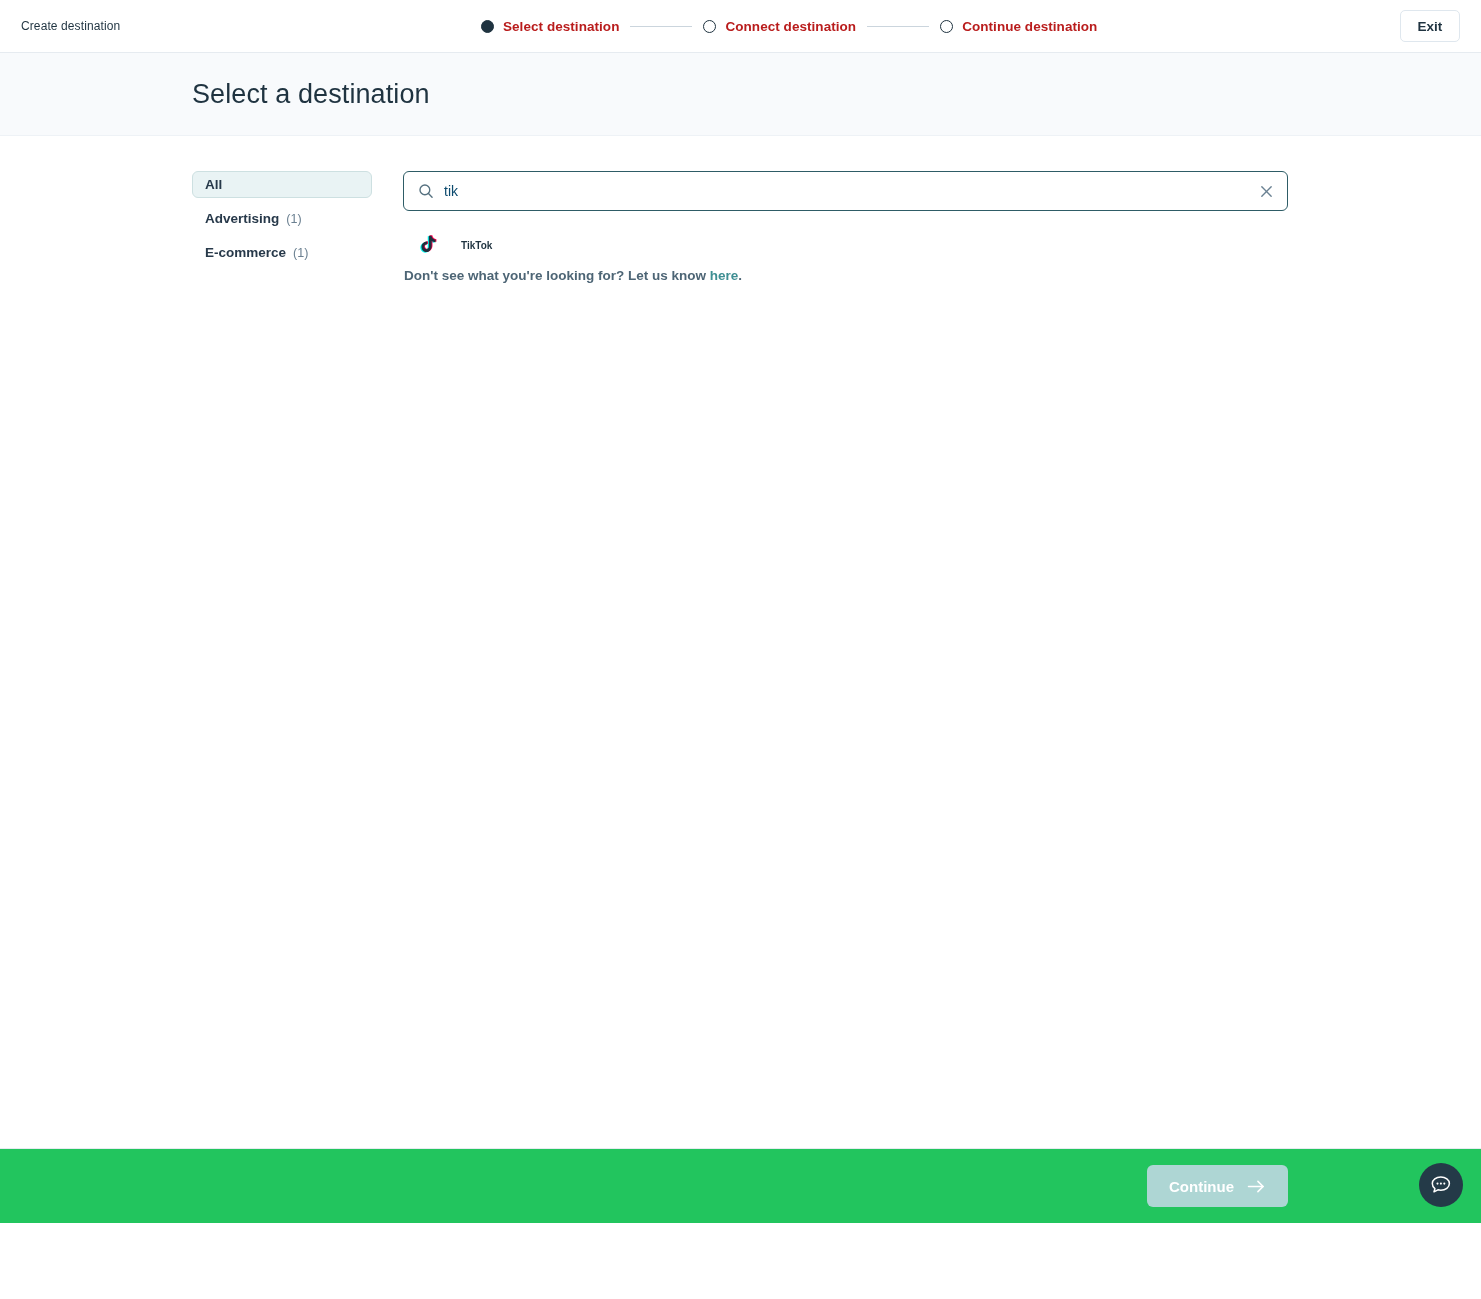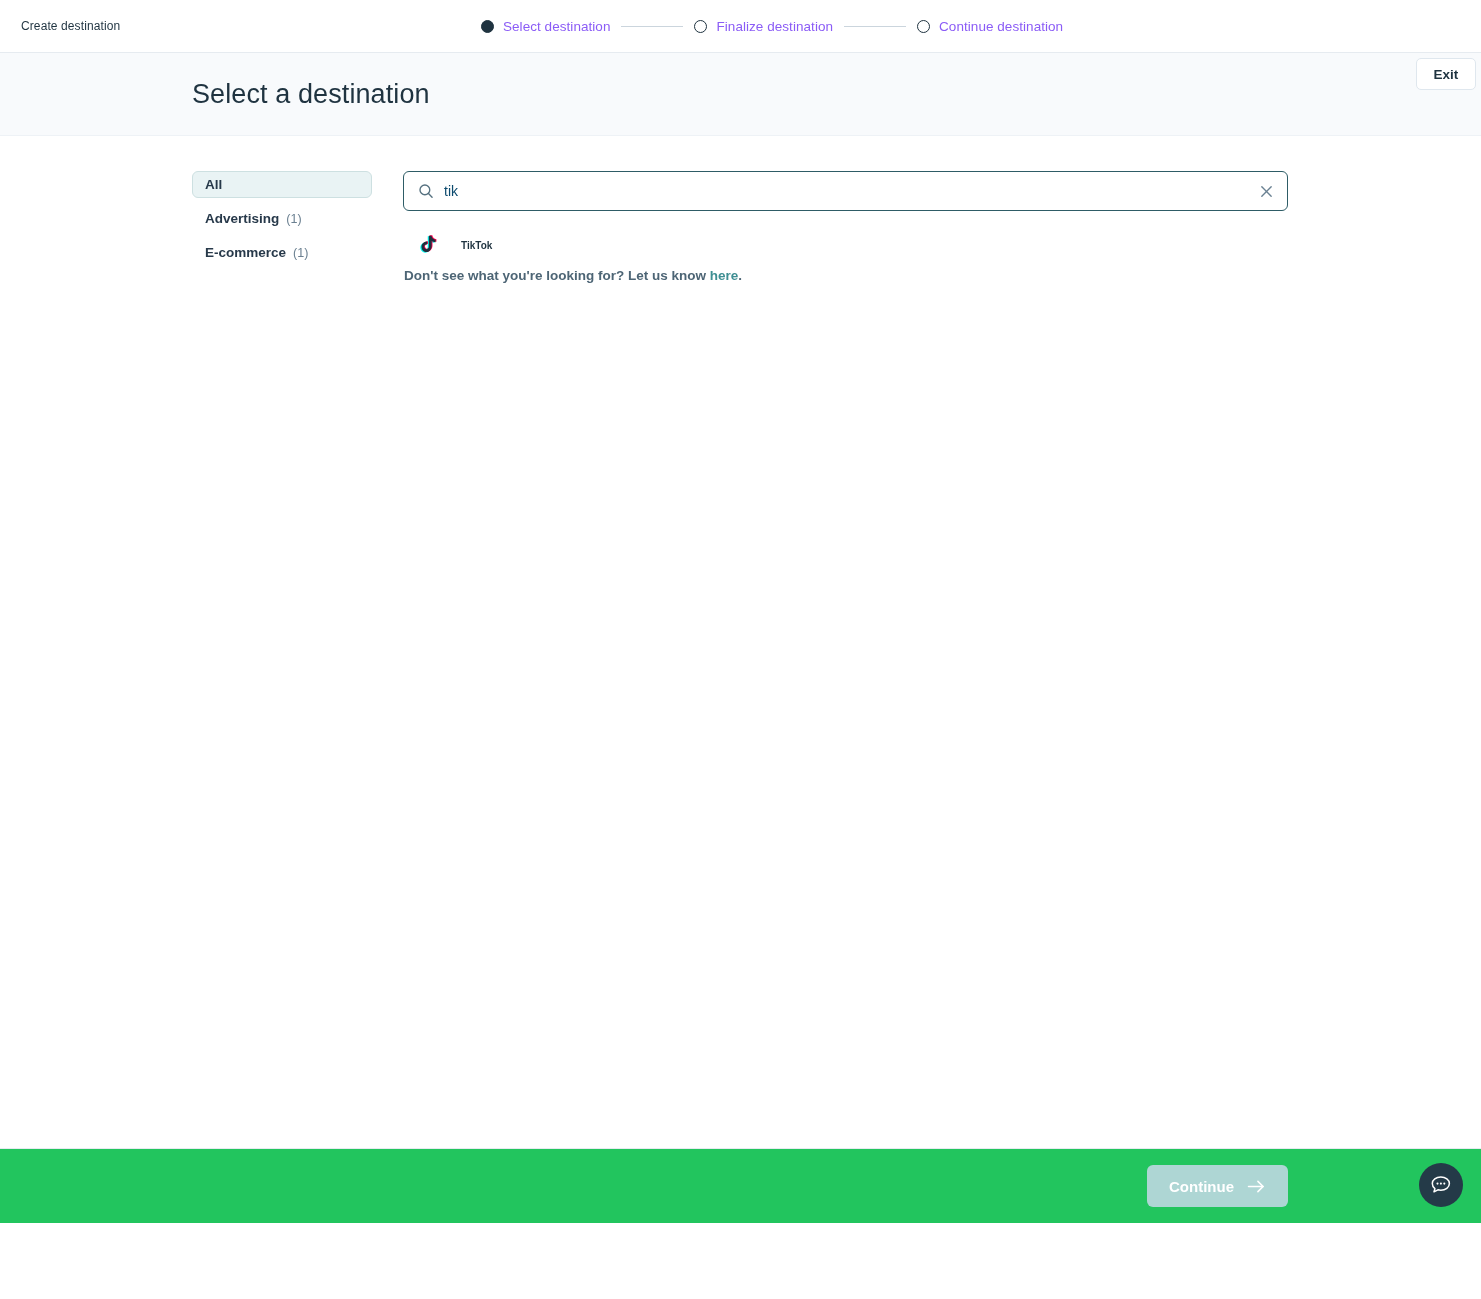--- a/index.html
+++ b/index.html
@@ -51,49 +51,48 @@
     border-radius: 50%;
     border: 1.6px solid #1f3340;
     background: transparent;
     flex: none;
   }
   .step-dot.filled {
     background: #1f3340;
   }
   .step-label {
     font-size: 13.5px;
-    font-weight: normal;
-    color: #8b5cf6;
+    font-weight: bold;
+    color: #b91c1c;
     letter-spacing: 0.05px;
     text-align: center;
   }
   .step-sep {
     width: 62px;
     height: 1px;
     background: #cbd5dd;
     margin: 0 11px;
   }
   .exit-btn {
     position: absolute;
-    right: 5px;
+    right: 21px;
     top: 10px;
     width: 60px;
     height: 32px;
     border: 1px solid #dfe7ee;
     border-radius: 5px;
     background: #ffffff;
     font-family: "Liberation Sans", sans-serif;
     font-size: 13.5px;
     font-weight: bold;
     color: #1f3340;
     cursor: pointer;
     display: flex;
     align-items: center;
     justify-content: center;
-    margin-top: 48px;
   }
 
   
   .subheader {
     height: 83px;
     background: #f8fafc;
     border-bottom: 1px solid #eef2f6;
     display: flex;
     align-items: center;
   }
@@ -281,21 +280,21 @@
   <div class="topbar-title">Create destination</div>
 
   <div class="stepper">
     <div class="step">
       <span class="step-dot filled"></span>
       <span class="step-label">Select destination</span>
     </div>
     <span class="step-sep"></span>
     <div class="step">
       <span class="step-dot"></span>
-      <span class="step-label">Finalize destination</span>
+      <span class="step-label">Connect destination</span>
     </div>
     <span class="step-sep"></span>
     <div class="step">
       <span class="step-dot"></span>
       <span class="step-label">Continue destination</span>
     </div>
   </div>
 
   <button class="exit-btn">Exit</button>
 </div>

